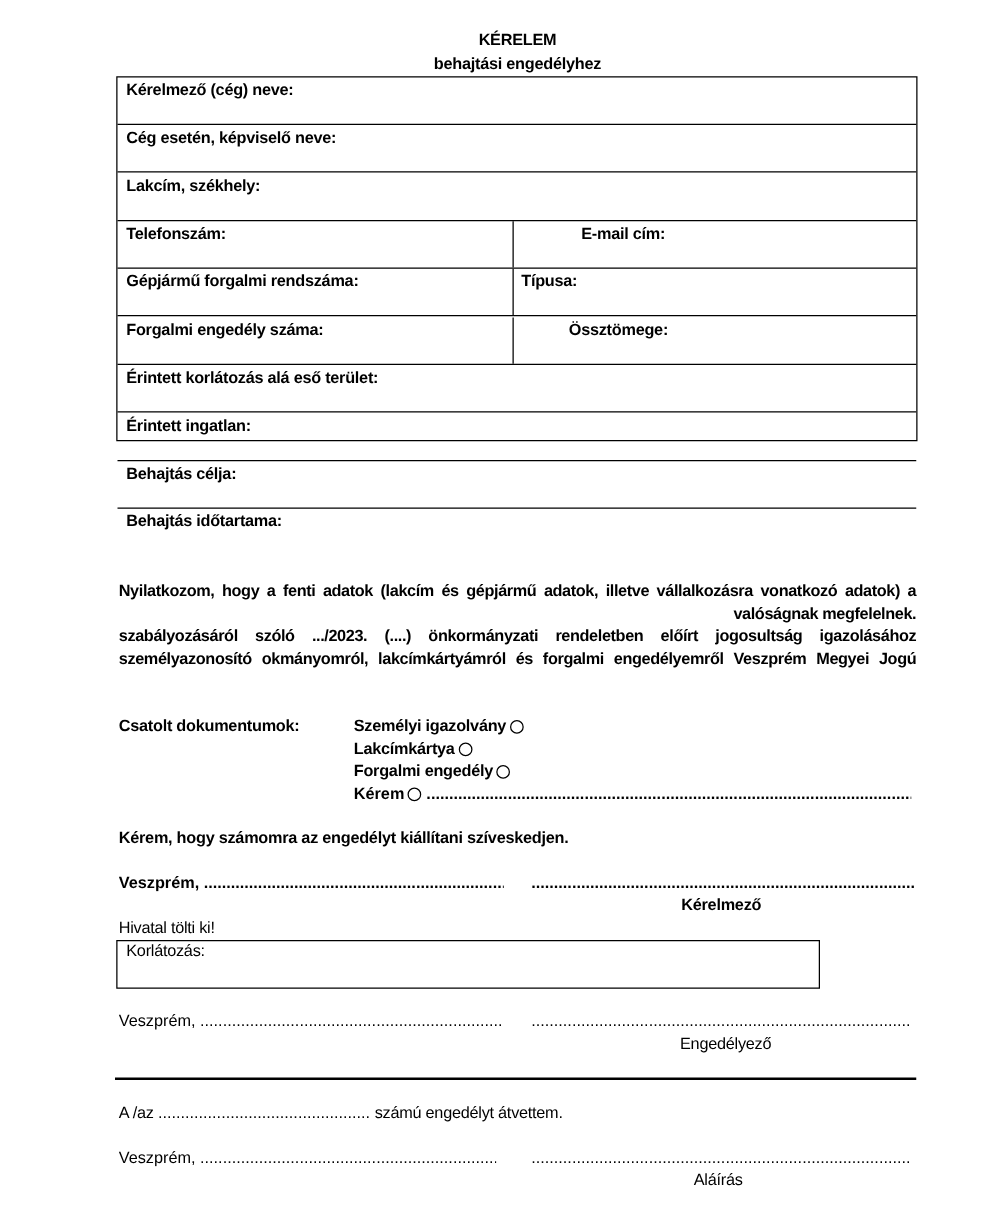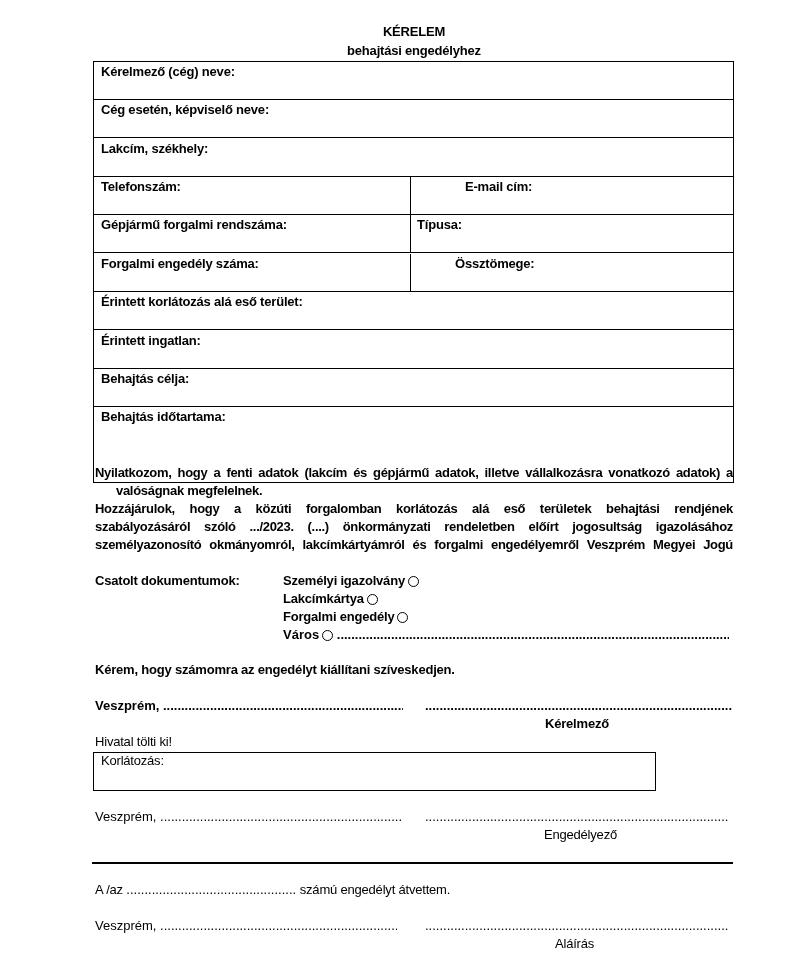--- a/index.html
+++ b/index.html
@@ -6,40 +6,40 @@
     body {
       width: 785px; height: 964px; position: relative; overflow: hidden;
       font-family: "Liberation Sans", sans-serif; color: #000;
     }
     .abs { position: absolute; }
     .title {
       position: absolute; left: 0; width: 828px; text-align: center;
       font-weight: bold; font-size: 13px; letter-spacing: -0.2px;
     }
     .grid {
-      position: absolute; left: 93px; top: 61px; width: 641px; height: 422px;
+      position: absolute; left: 93px; top: 61px; width: 641px; height: 292px;
       border: 1px solid #000; box-sizing: border-box;
     }
     .row {
       position: absolute; left: 0; right: 0; height: 38px;
       border-bottom: 1px solid #000; box-sizing: border-box;
     }
     .row:last-child { border-bottom: none; }
     .cell-label {
       position: absolute; top: 2px; font-weight: bold; font-size: 13px; letter-spacing: -0.2px;
     }
     .divider {
       position: absolute; top: 0; bottom: 0; left: 316px; width: 1px; background: #000;
     }
     .para {
       position: absolute; left: 95px; width: 638px; font-weight: bold;
       font-size: 13px; line-height: 18px; text-align: justify; letter-spacing: -0.3px;
     }
     .para span.line { display: block; text-align: justify; text-align-last: justify; }
-    .para span.last { display: block; text-align: left; margin-left: 21px; }
+    .para span.last { display: block; text-align: right; }
     .bold { font-weight: bold; }
     .t13 { font-size: 13px; letter-spacing: -0.2px; white-space: nowrap; }
     .radio {
       display: inline-block; width: 11px; height: 11px; border: 1px solid #000;
       border-radius: 50%; vertical-align: -2px; margin-left: 3px; box-sizing: border-box;
     }
     .dots { overflow: hidden; white-space: nowrap; letter-spacing: 0px; }
     .box2 {
       position: absolute; left: 93px; top: 752px; width: 563px; height: 39px;
       border: 1px solid #000; box-sizing: border-box;
@@ -89,37 +89,36 @@
     <span class="cell-label" style="left:7px;">Behajtás célja:</span>
   </div>
   <div class="row" style="top:345px; height:37px; border-bottom:none;">
     <span class="cell-label" style="left:7px;">Behajtás időtartama:</span>
   </div>
 </div>
 
 <div class="para" style="top:464px;">
   <span class="line">Nyilatkozom, hogy a fenti adatok (lakcím és gépjármű adatok, illetve vállalkozásra vonatkozó adatok) a</span>
   <span class="last">valóságnak megfelelnek.</span>
-  <span class="line">Hozzájárulok, hogy a közúti forgalomban korlátozás alá eső területek behajtási rendjének</span>
   <span class="line">szabályozásáról szóló .../2023. (....) önkormányzati rendeletben előírt jogosultság igazolásához</span>
   <span class="line">személyazonosító okmányomról, lakcímkártyámról és forgalmi engedélyemről Veszprém Megyei Jogú</span>
 </div>
 
 <div class="abs bold t13" style="left:95px; top:573px;">Csatolt dokumentumok:</div>
 <div class="abs bold t13" style="left:283px; top:573px;">
   <span>Személyi igazolvány</span><span class="radio"></span>
 </div>
 <div class="abs bold t13" style="left:283px; top:591px;">
   <span>Lakcímkártya</span><span class="radio"></span>
 </div>
 <div class="abs bold t13" style="left:283px; top:609px;">
   <span>Forgalmi engedély</span><span class="radio"></span>
 </div>
 <div class="abs bold t13 dots" style="left:283px; top:627px; width:446px;">
-  <span>Város</span><span class="radio"></span>
+  <span>Kérem</span><span class="radio"></span>
   <span>................................................................................................................</span>
 </div>
 
 <div class="abs bold t13" style="left:95px; top:662px;">Kérem, hogy számomra az engedélyt kiállítani szíveskedjen.</div>
 
 <div class="abs bold t13 dots" style="left:95px; top:698px; width:308px;">
   <span>Veszprém,</span>
   <span>......................................................................</span>
 </div>
 <div class="abs bold t13 dots" style="left:425px; top:698px; width:307px;">...............................................................................................</div>

